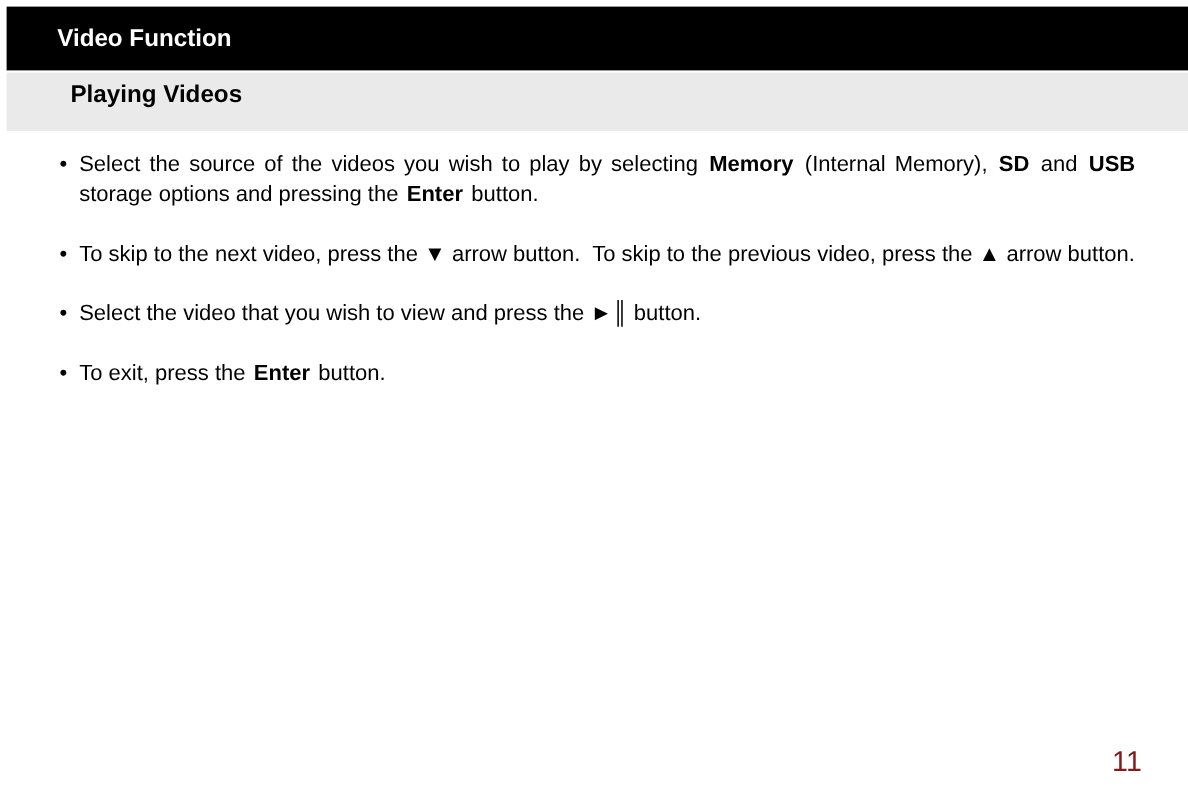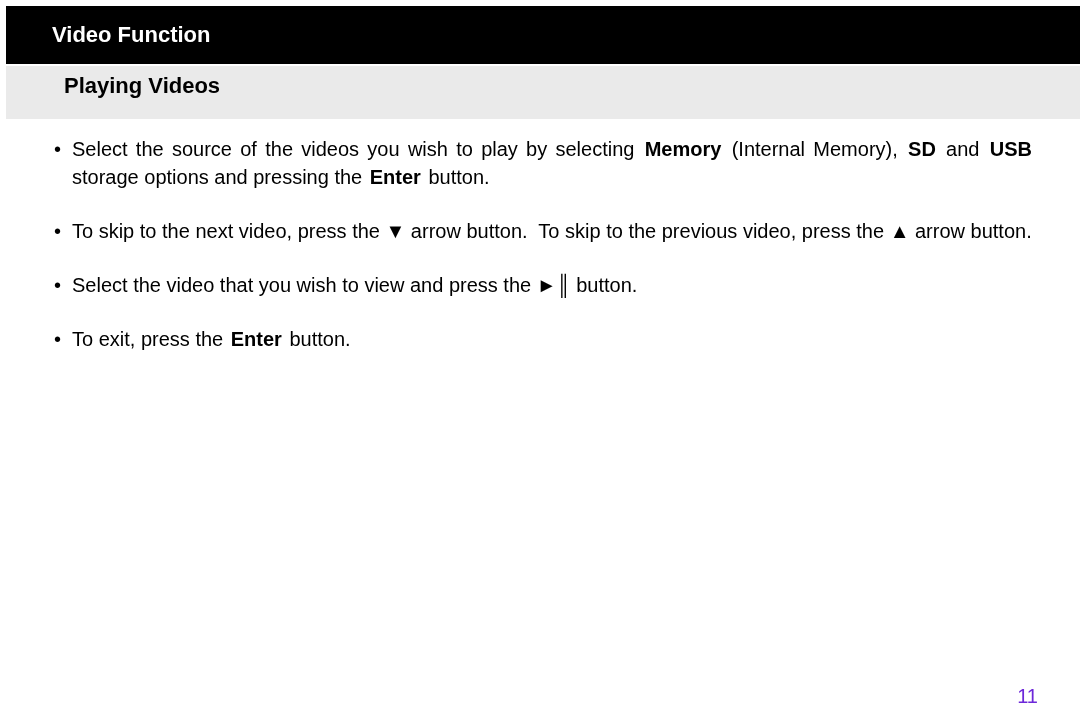--- a/index.html
+++ b/index.html
@@ -44,22 +44,22 @@
     .content li::before {
       content: "•";
       position: absolute;
       left: 0;
       top: 0;
     }
     .page-number {
       position: absolute;
       bottom: 14px;
       right: 44px;
-      font-size: 20px;
-      color: #6d28d9;
+      font-size: 26px;
+      color: #7f1d1d;
     }
     b { font-weight: bold; }
   </style>
 </head>
 <body>
 
 <div class="top-bar">
   <span>Video Function</span>
 </div>
 <div class="sub-bar">

